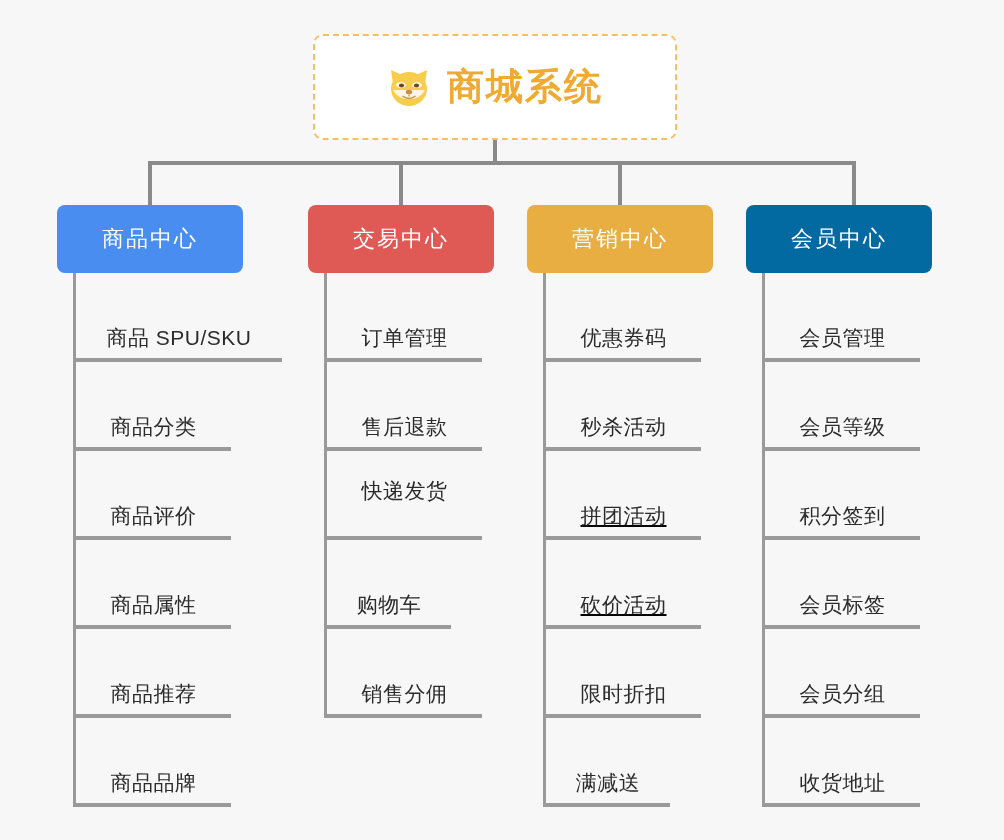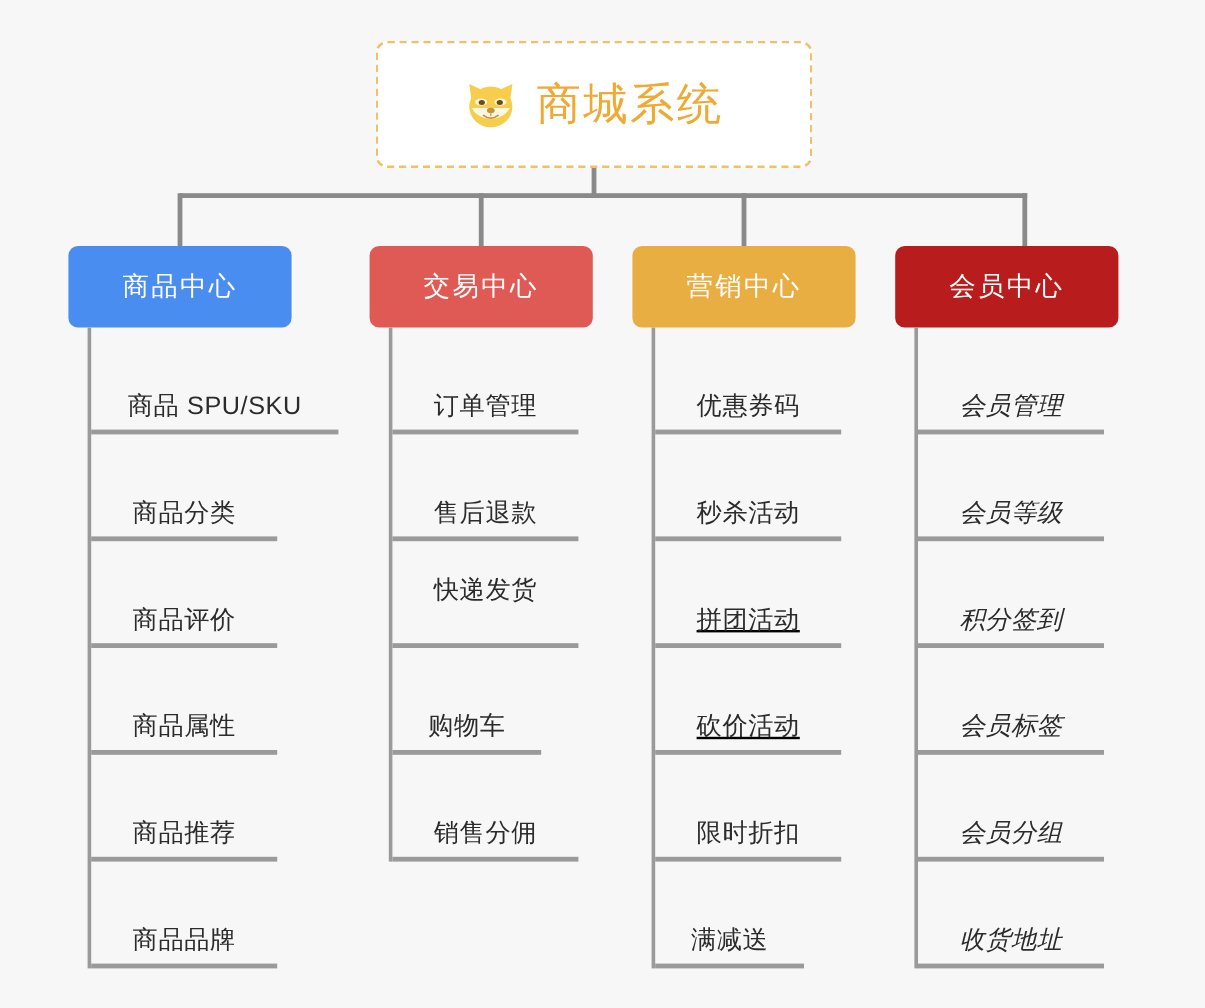--- a/index.html
+++ b/index.html
@@ -50,21 +50,21 @@
   .dog {
     position: absolute;
     left: 0; top: 2px;
     width: 44px; height: 42px;
   }
   .root-title {
     font-size: 37px;
     color: #eeaa33;
     letter-spacing: 2px;
     white-space: nowrap;
-    font-weight: 400;
+    font-weight: 700;
   }
 
   
   .trunk {
     position: absolute;
     left: 493px;
     top: 140px;
     width: 4px;
     height: 24px;
     background: #8a8a8a;
@@ -242,24 +242,24 @@
       <div class="leaf-item" style="border-bottom-color: rgb(154, 154, 154);">
         <span class="leaf-label">限时折扣</span>
       </div>
       <div class="leaf-item narrow" style="border-bottom-color: rgb(154, 154, 154);">
         <span class="leaf-label">满减送</span>
       </div>
     </div>
   </div>
 
   <div class="column" style="left:746px;">
-    <div class="cat-box" style="background: #b91c1c;">
+    <div class="cat-box" style="background: #0369a1;">
       <span class="cat-label">会员中心</span>
     </div>
-    <div class="leaf-list" style="border-left-color: rgb(154, 154, 154); font-style: italic;">
+    <div class="leaf-list" style="border-left-color: rgb(154, 154, 154);">
       <div class="leaf-item" style="border-bottom-color: rgb(154, 154, 154);">
         <span class="leaf-label">会员管理</span>
       </div>
       <div class="leaf-item" style="border-bottom-color: rgb(154, 154, 154); text-align: center;">
         <span class="leaf-label">会员等级</span>
       </div>
       <div class="leaf-item" style="border-bottom-color: rgb(154, 154, 154);">
         <span class="leaf-label">积分签到</span>
       </div>
       <div class="leaf-item" style="border-bottom-color: rgb(154, 154, 154);">

